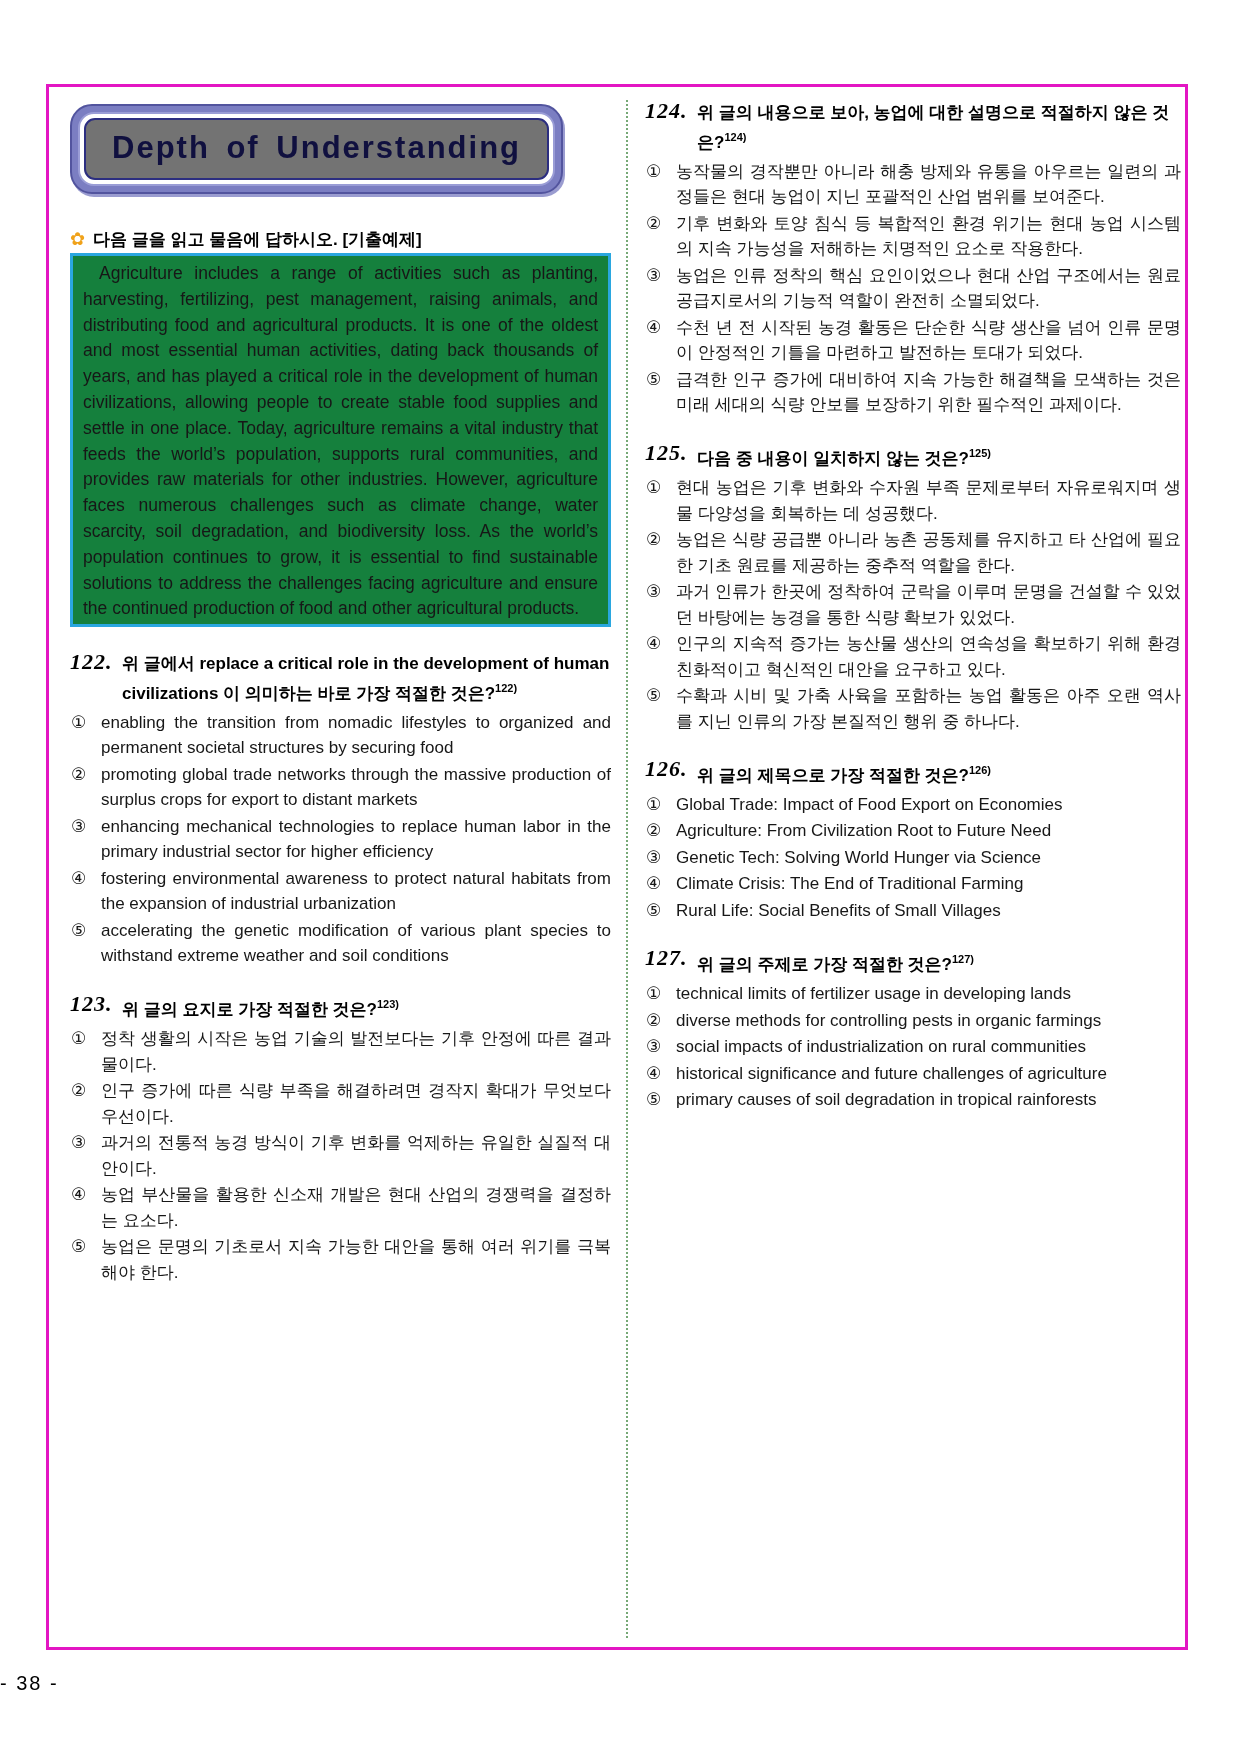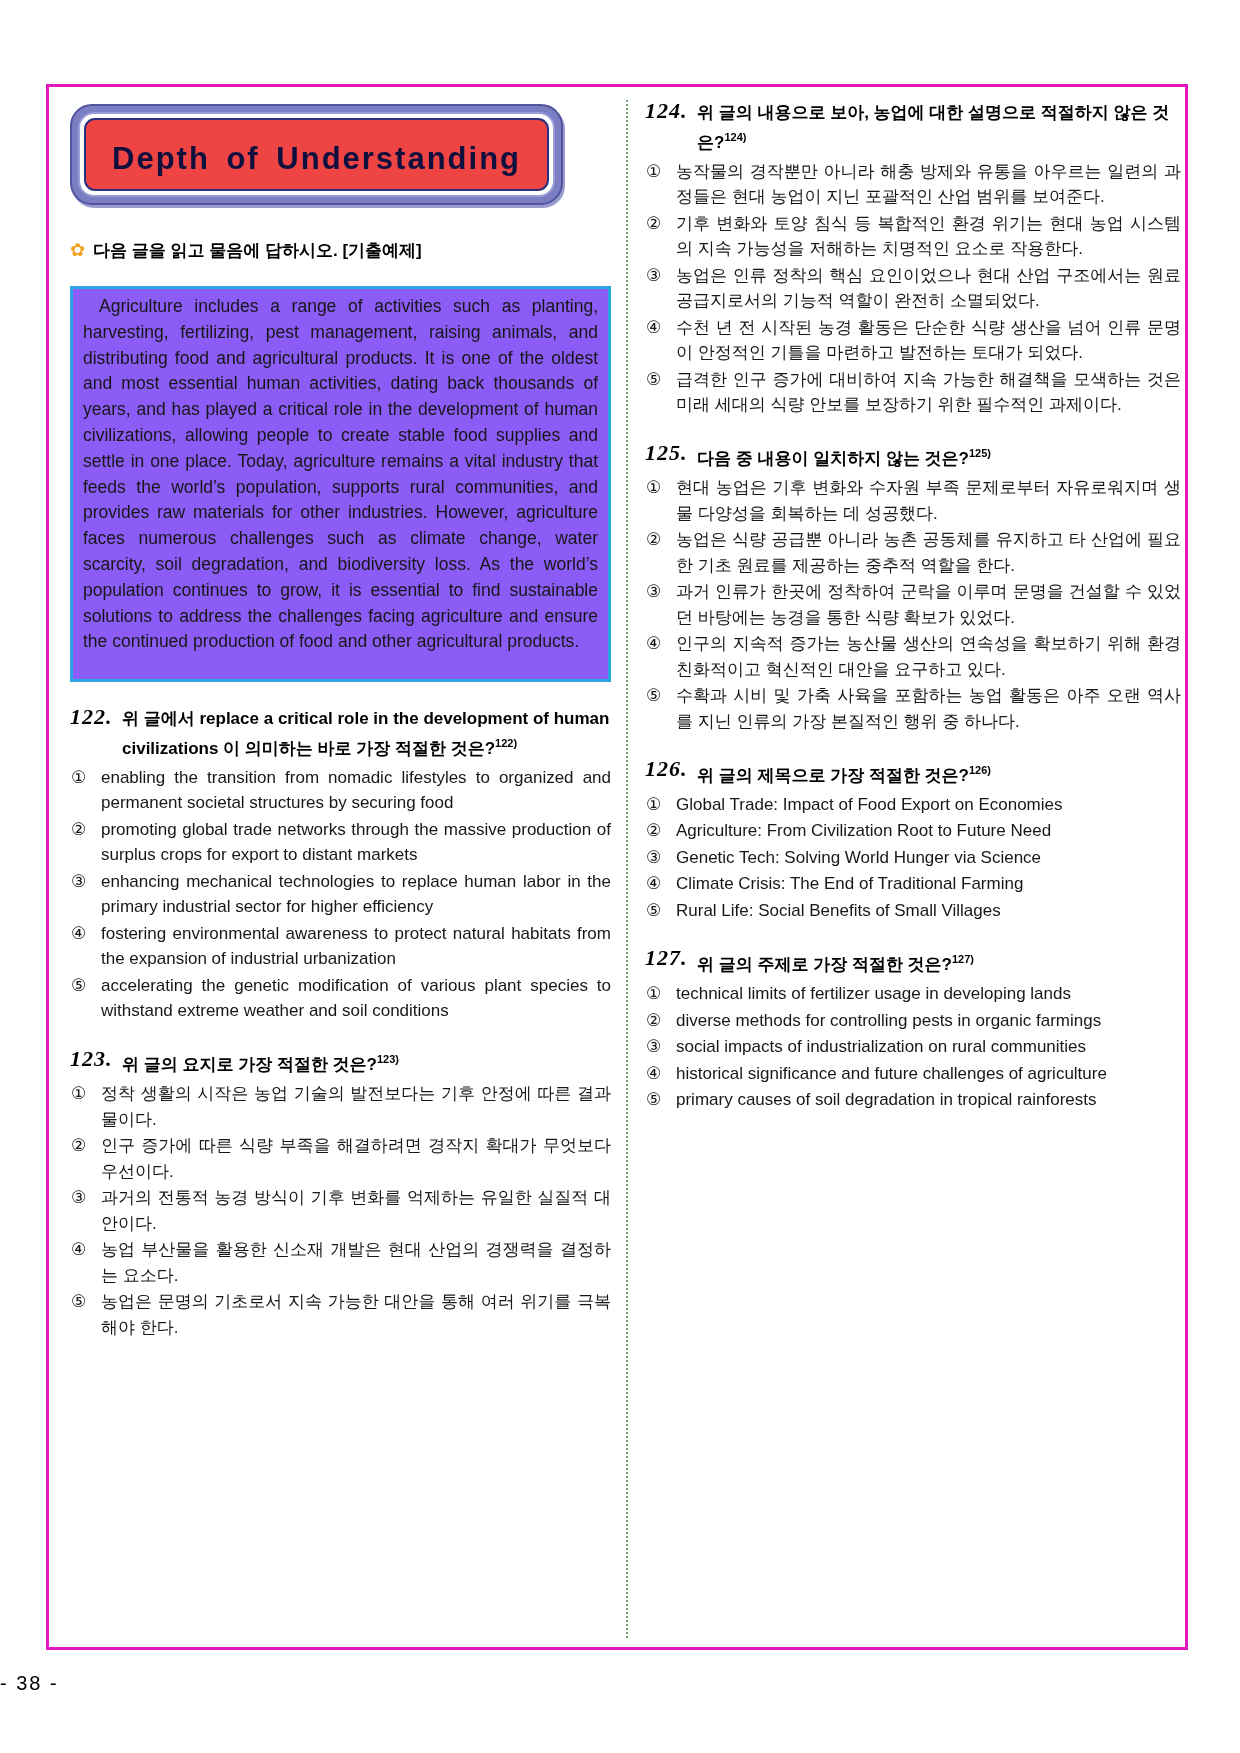--- a/index.html
+++ b/index.html
@@ -21,34 +21,34 @@
 
   
   .tb-outer{
     display:inline-block;background:#7b7ec2;border:2px solid #52549e;
     border-radius:22px;padding:6px;box-shadow:2px 3px 0 #9a9cd0;
   }
   .tb-mid{
     background:#ffffff;border:2px solid #9a9dd6;border-radius:16px;padding:4px;
   }
   .tb-inner{
-    background:#ef4444;border:2px solid #2c2e80;border-radius:11px;
-    padding:21px 26px 12px 26px;
+    background:#737373;border:2px solid #2c2e80;border-radius:11px;
+    padding:10px 26px 12px 26px;
   }
   .tb-text{
     font-size:31px;font-weight:bold;color:#10103f;letter-spacing:2px;
     word-spacing:6px;white-space:nowrap;
   }
 
   .instruction{margin-top:34px;font-size:17px;font-weight:bold;color:#000;}
   .flower{color:#f0a21a;font-size:18px;margin-right:8px;}
 
   .passage-box{
-    margin-top:24px;border:3px solid #2aa7e0;background:#8b5cf6;
-    padding:5px 10px 24px 10px;box-sizing:border-box;width:100%;
+    margin-top:2px;border:3px solid #2aa7e0;background:#15803d;
+    padding:5px 10px 2px 10px;box-sizing:border-box;width:100%;
   }
   .passage-text{
     font-size:17.5px;line-height:25.8px;text-align:justify;text-indent:16px;
     color:#171717;
   }
 
   .question{margin-top:24px;}
   .q-header{position:relative;padding-left:52px;min-height:26px;}
   .q-num{
     position:absolute;left:0;top:-2px;

